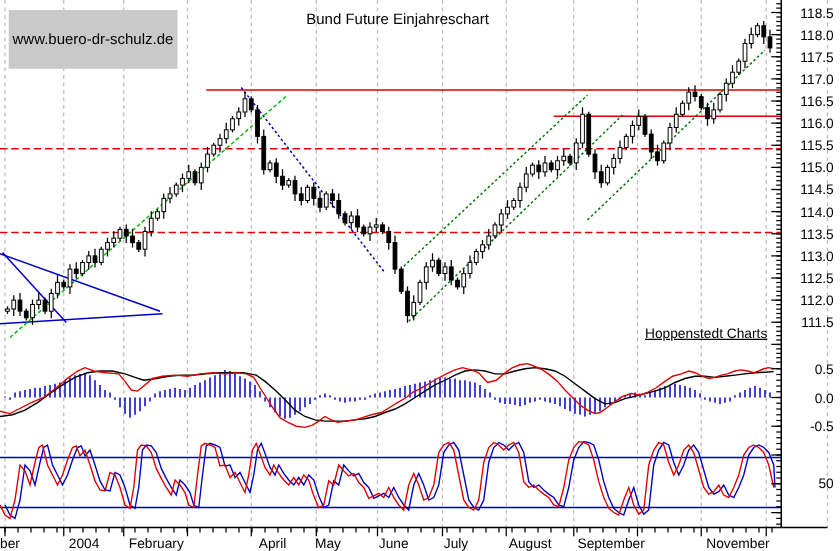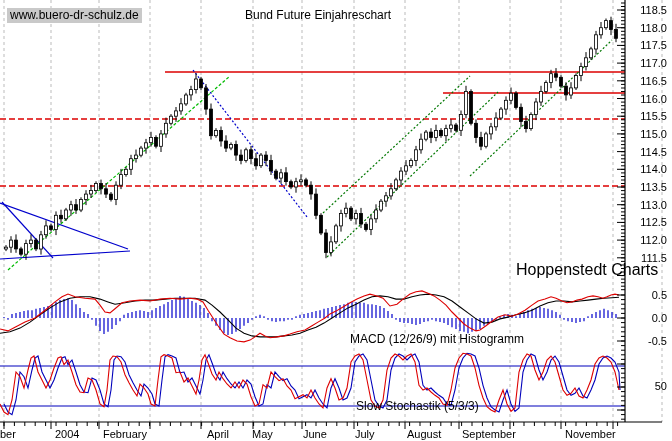--- a/index.html
+++ b/index.html
@@ -1,22 +1,22 @@
 <!DOCTYPE html>
 <html><head>
 <meta charset="utf-8">
 <style>
   html,body{margin:0;padding:0;background:#fff;}
   .frame{position:relative;width:672px;height:441px;background:#fff;overflow:hidden;
          font-family:"Liberation Sans",sans-serif;color:#000;}
   .frame svg{position:absolute;left:0;top:0;}
   .overlay{position:absolute;white-space:nowrap;}
-  .watermark{left:7px;top:8px;background:#c9c9c9;padding:0 3px;font-size:12px;line-height:15px;}
+  .watermark{left:7px;top:8px;background:#c9c9c9;padding:16px 3px;font-size:12px;line-height:15px;}
   .title{left:245px;top:8px;font-size:12px;}
-  .brand{left:516px;top:261px;font-size:16px;}
+  .brand{left:516px;top:261px;font-size:11px;text-decoration:underline;}
   .macd-label{left:350px;top:332px;font-size:12px;}
   .stoch-label{left:356px;top:399px;font-size:12px;}
   svg text{font-family:"Liberation Sans",sans-serif;font-size:11px;fill:#000;}
 </style>
 </head>
 <body>
 
 <div class="frame">
   <svg id="plot" width="672" height="441">
       <g>
@@ -714,15 +714,13 @@
         <text x="303" y="438">June</text>
         <text x="355" y="438">July</text>
         <text x="407" y="438">August</text>
         <text x="462" y="438">September</text>
         <text x="565" y="438">November</text>
       </g>
     </svg>
   <div class="overlay watermark">www.buero-dr-schulz.de</div>
   <div class="overlay title">Bund Future Einjahreschart</div>
   <div class="overlay brand">Hoppenstedt Charts</div>
-  <div class="overlay macd-label">MACD (12/26/9) mit Histogramm</div>
-  <div class="overlay stoch-label">Slow Stochastik (5/3/3)</div>
 </div>
 
 </body></html>

